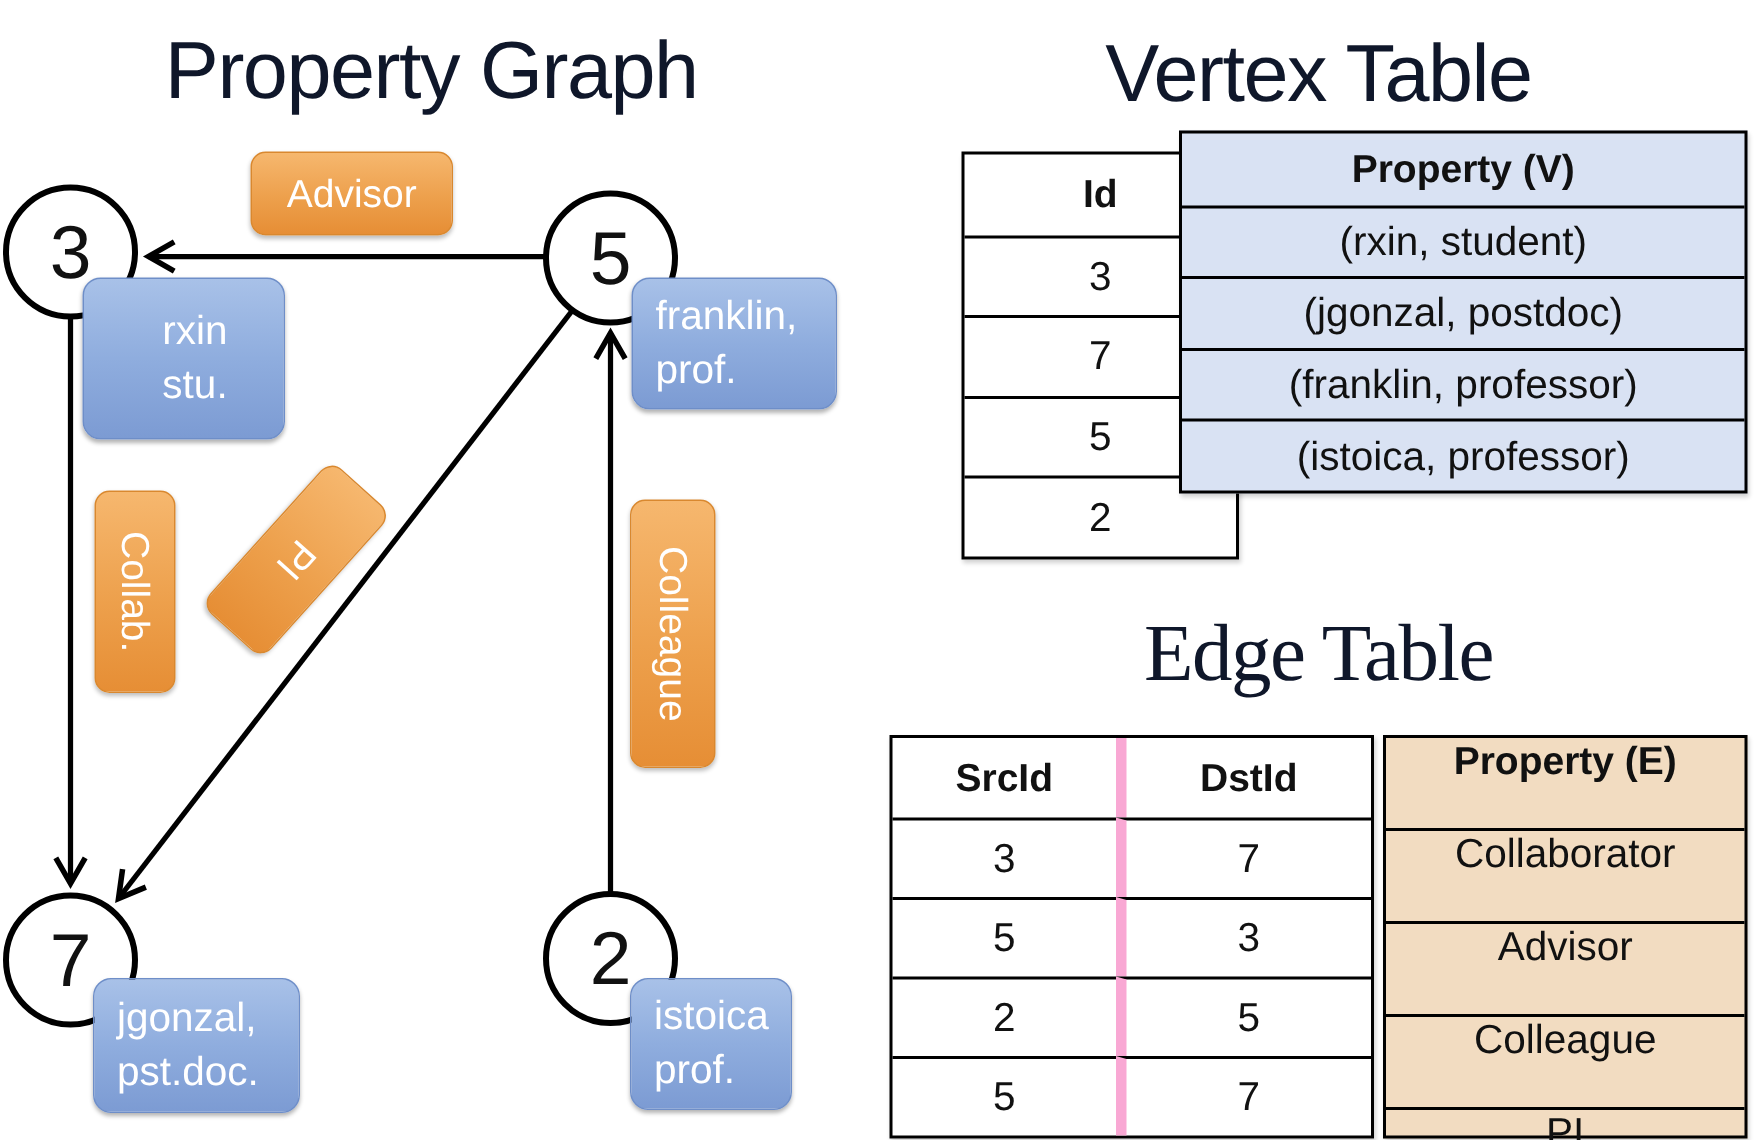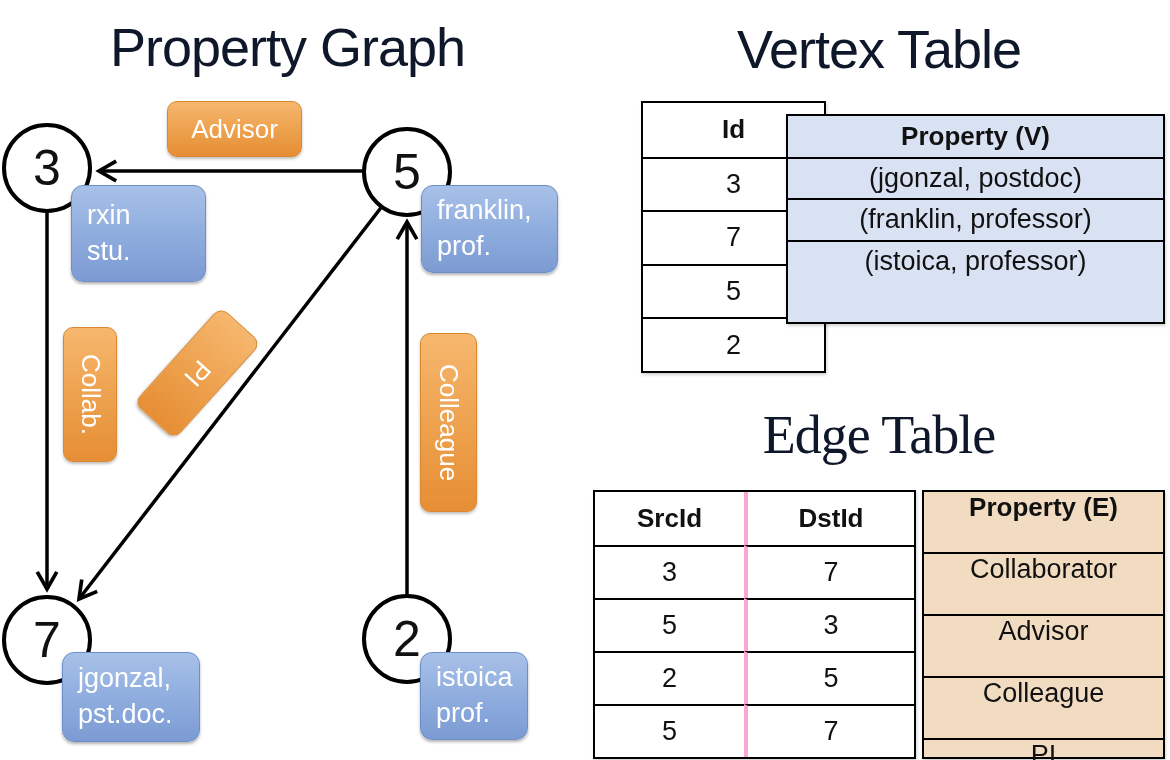--- a/index.html
+++ b/index.html
@@ -30,21 +30,21 @@
   svg.edges{position:absolute;left:0;top:0;}
 
   
   .tcol{position:absolute;box-sizing:border-box;border:2px solid #000;display:grid;
         grid-template-rows:repeat(5,1fr);background:#fff;box-shadow:1px 2px 3px rgba(0,0,0,.18);}
   .tcol .cell{display:flex;align-items:center;justify-content:center;font-size:27px;
         border-top:2px solid #000;}
   .tcol .cell.r0{border-top:none;}
   .tcol .cell.head{font-weight:bold;font-size:26px;}
   .grid2{grid-template-columns:149px 1fr;}
-  .grid2 .cell.c1{border-left:4px solid #f9a8d4;}
+  .grid2 .cell.c1{border-left:7px solid #f9a8d4;}
   .fill-v{background:#d9e2f3;}
   .fill-e{background:#f2dcc1;gap:29px;}
 </style>
 </head>
 <body>
 
 <div class="canvas">
 
   <div class="big-title" style="left:0;top:16px;width:575px;">Property Graph</div>
   <div class="big-title" style="left:593px;top:18px;width:572px;">Vertex Table</div>
@@ -68,21 +68,21 @@
   <div class="node" style="left:362px;top:127px;">
     <span>5</span>
     </div>
   <div class="node" style="left:2px;top:595px;">
     <span>7</span>
     </div>
   <div class="node" style="left:362px;top:594px;">
     <span>2</span>
     </div>
 
-  <div class="vx-label" style="left:71px;top:185px;width:135px;height:97px;">
+  <div class="vx-label" style="left:55px;top:185px;width:135px;height:108px;text-align:center;">
     <span>rxin</span>
     <span>stu.</span>
   </div>
   <div class="vx-label" style="left:421px;top:185px;width:137px;height:88px;">
     <span>franklin,</span>
     <span>prof.</span>
   </div>
   <div class="vx-label" style="left:62px;top:652px;width:138px;height:90px;">
     <span>jgonzal,</span>
     <span>pst.doc.</span>
@@ -106,22 +106,23 @@
   </div>
 
   <div class="tcol" style="left:593px;top:101px;width:185px;height:272px;margin-left:48px;">
     <div class="cell head r0">Id</div>
     <div class="cell">3</div>
     <div class="cell">7</div>
     <div class="cell">5</div>
     <div class="cell">2</div>
   </div>
 
-  <div class="tcol fill-v" style="left:786px;top:114px;width:379px;height:210px;">
+  <div class="tcol fill-v" style="left:786px;top:87px;width:379px;height:242px;">
     <div class="cell head r0">Property (V)</div>
+    <div class="cell">(rxin, student)</div>
     <div class="cell">(jgonzal, postdoc)</div>
     <div class="cell">(franklin, professor)</div>
     <div class="cell">(istoica, professor)</div>
   </div>
 
   <div class="tcol grid2" style="left:593px;top:490px;width:323px;height:269px;">
     <div class="cell head r0">SrcId</div>
     <div class="cell head r0 c1">DstId</div>
     <div class="cell">3</div>
     <div class="cell c1">7</div>

